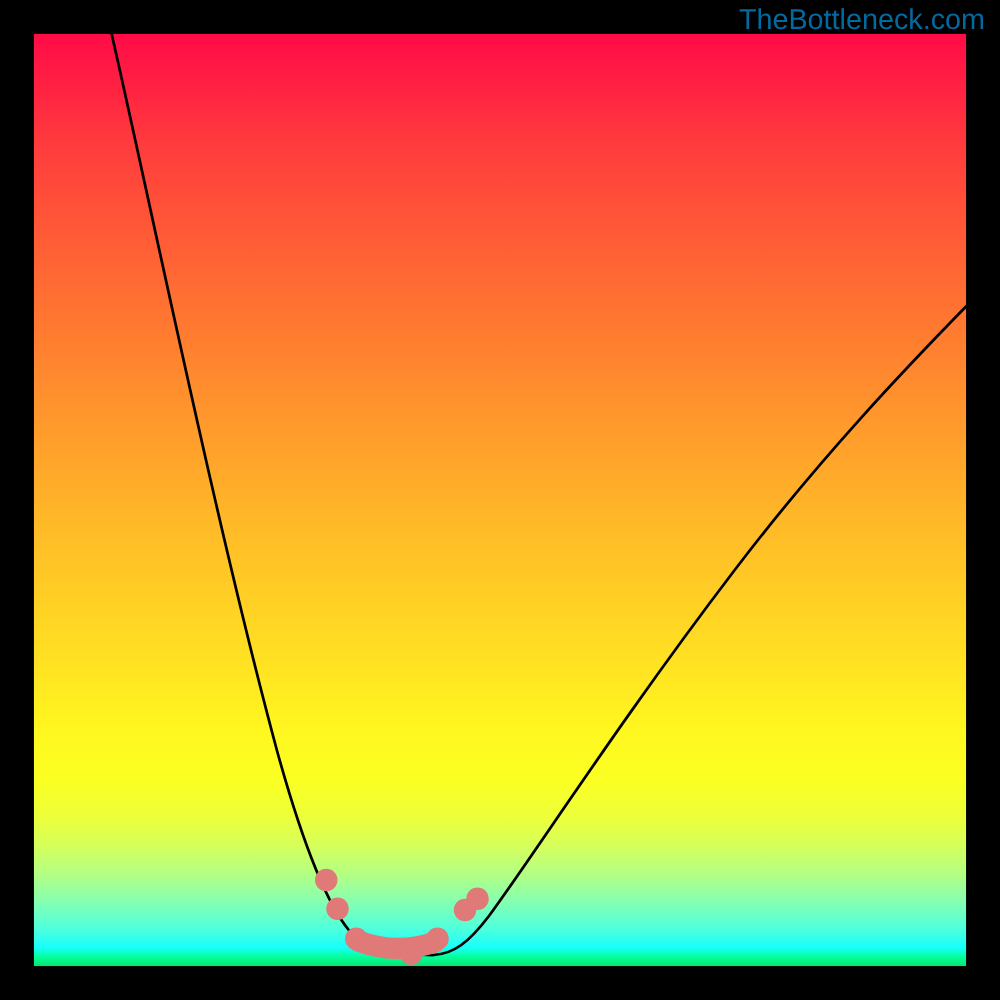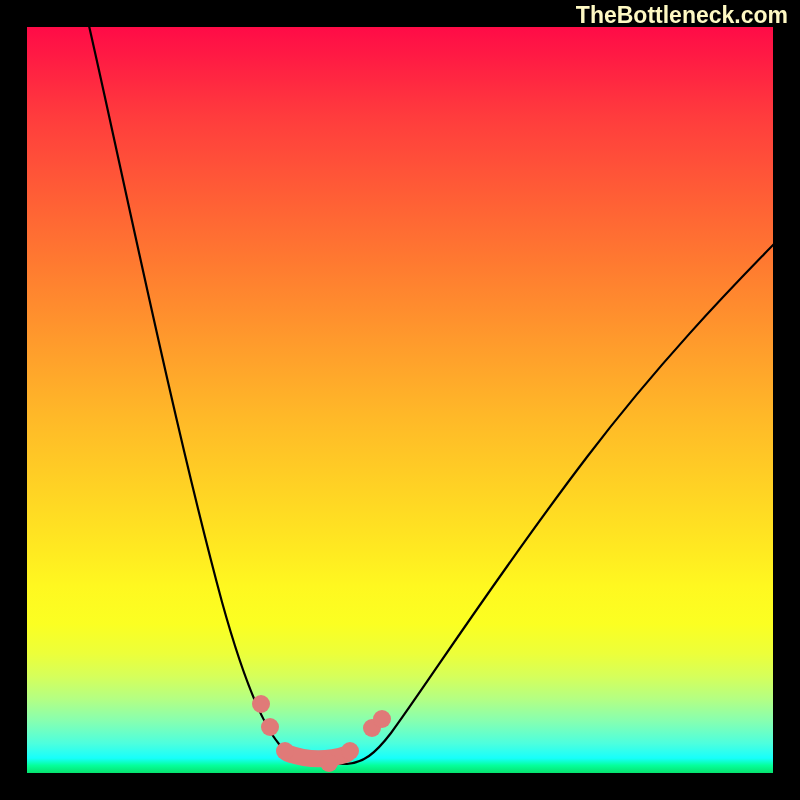--- a/index.html
+++ b/index.html
@@ -14,23 +14,23 @@
   .outer {
     position: relative;
     width: 800px;
     height: 800px;
     background: #000;
   }
   .watermark {
     position: absolute;
     top: 2px;
     right: 12px;
-    color: #fef9c3;
+    color: #0369a1;
     font-size: 23px;
-    font-weight: 700;
+    font-weight: 400;
     letter-spacing: 0;
     z-index: 5;
   }
   .plot-area {
     position: absolute;
     left: 27px;
     top: 27px;
     width: 746px;
     height: 746px;
     overflow: hidden;

